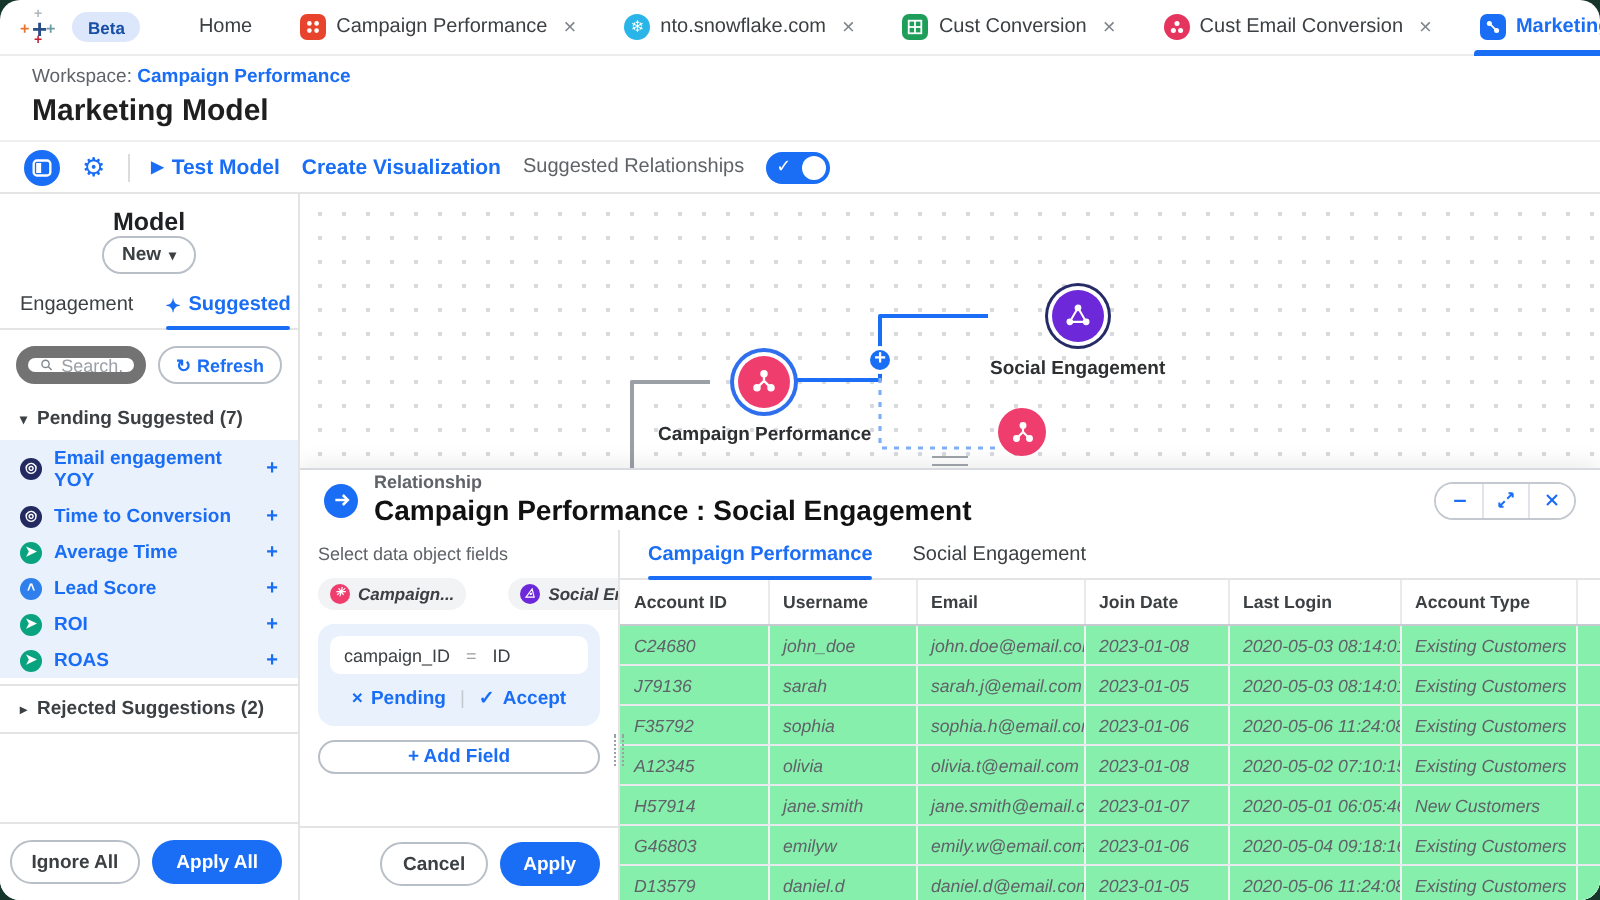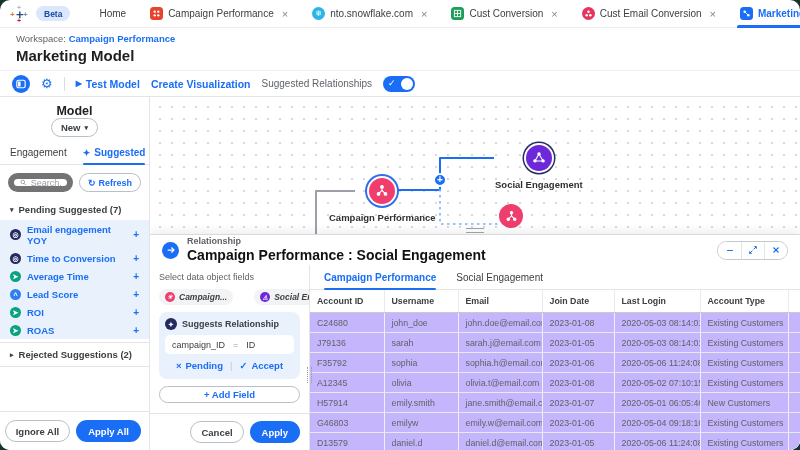--- a/index.html
+++ b/index.html
@@ -157,21 +157,21 @@
     white-space:nowrap; }
   .pv-tab.active { color:#1a6ef5; font-weight:bold; }
   .pv-tab.active::after { content:""; position:absolute; left:0; right:0; bottom:-1px; height:2.5px;
     background:#1a6ef5; border-radius:2px; }
   .table-wrap { flex:1; overflow:hidden; }
   table { border-collapse:collapse; table-layout:fixed; width:500px; background:#fff; }
   th { text-align:left; font-size:8.8px; font-weight:bold; color:#3c4043; padding:6px 7px;
     background:#fff; border-bottom:1px solid #c7cbd1; border-right:1px solid #e8eaed;
     white-space:nowrap; overflow:hidden; }
   td { font-size:8.8px; color:#5f6368; padding:4.5px 7px; border-bottom:1px solid #e8eaed;
-    border-right:1px solid #f0f1f3; white-space:nowrap; overflow:hidden; background:#c4b5fd; }
+    border-right:1px solid #f0f1f3; white-space:nowrap; overflow:hidden; background:#86efac;font-style:italic; }
 </style>
 </head>
 <body>
 
 <div class="window">
 
   <div class="topbar">
     <div class="logo">
       <span style="left:6px;top:4px;font-size:13px;color:#2a4d84">+</span>
       <span style="left:0px;top:7px;font-size:8px;color:#e8762d">+</span>
@@ -442,24 +442,20 @@
                 <span class="chip">
                   <span class="chip-dot dot-pink">✳</span>
                   <span>Campaign...</span>
                 </span>
                 <span class="chip">
                   <span class="chip-dot dot-purple">◬</span>
                   <span>Social Enga...</span>
                 </span>
               </div>
               <div class="suggest-card">
-                <div class="suggest-head">
-                  <span class="ai-dot">✦</span>
-                  <span>Suggests Relationship</span>
-                </div>
                 <div class="field-row">
                   <span>campaign_ID</span>
                   <span class="fr-eq">=</span>
                   <span>ID</span>
                 </div>
                 <div class="suggest-actions">
                   <span class="act">
                     <span>×</span>
                     <span>Pending</span>
                   </span>
@@ -541,21 +537,21 @@
                     <td>A12345</td>
                     <td>olivia</td>
                     <td>olivia.t@email.com</td>
                     <td>2023-01-08</td>
                     <td>2020-05-02 07:10:15</td>
                     <td>Existing Customers</td>
                     <td></td>
                   </tr>
                   <tr>
                     <td>H57914</td>
-                    <td>emily.smith</td>
+                    <td>jane.smith</td>
                     <td>jane.smith@email.com</td>
                     <td>2023-01-07</td>
                     <td>2020-05-01 06:05:46</td>
                     <td>New Customers</td>
                     <td></td>
                   </tr>
                   <tr>
                     <td>G46803</td>
                     <td>emilyw</td>
                     <td>emily.w@email.com</td>

